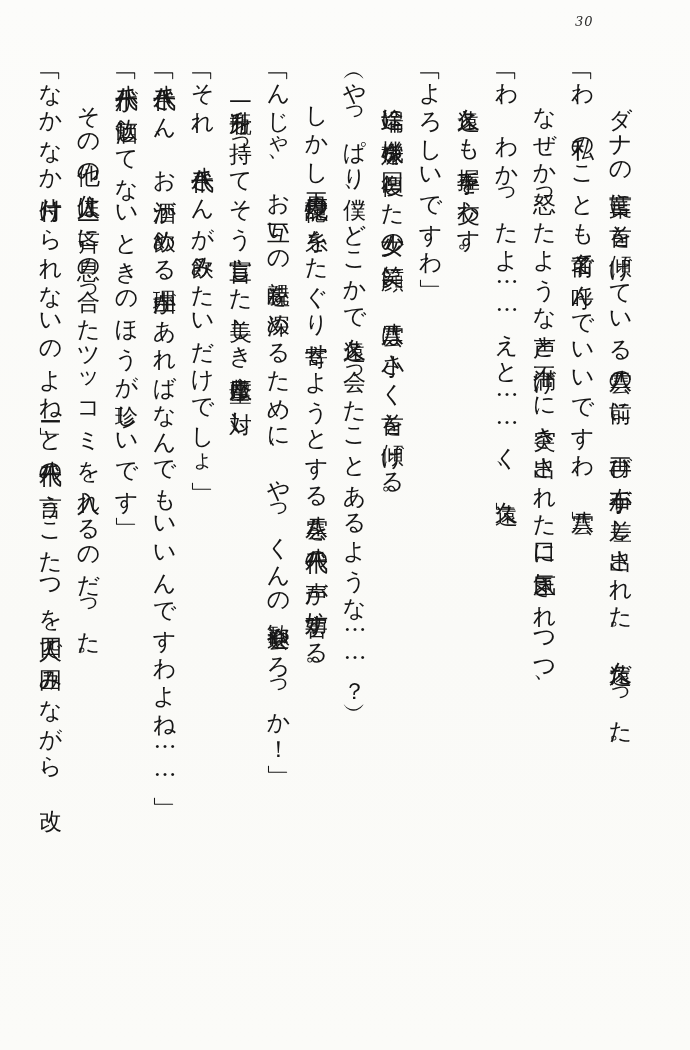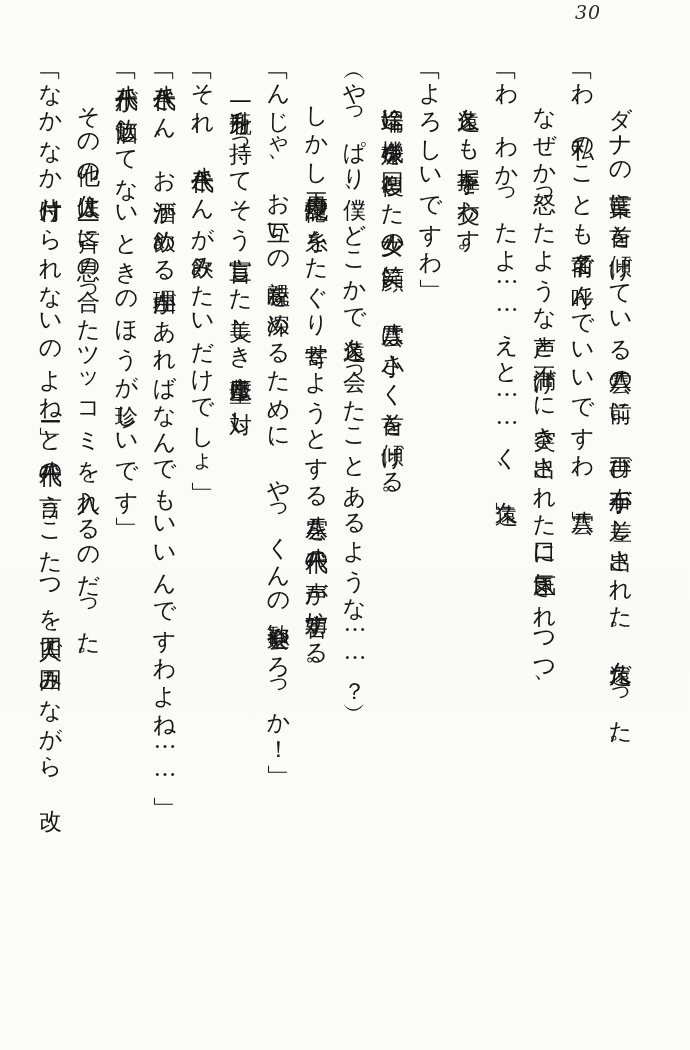--- a/index.html
+++ b/index.html
@@ -14,23 +14,23 @@
     overflow: hidden;
     font-family: "DejaVu Serif", "Liberation Serif", serif;
   }
   .book-page {
     position: absolute;
     inset: 0;
     background: linear-gradient(180deg, #fcfcfa 0%, #fafaf7 60%, #fbfbf8 100%);
   }
   .page-number {
     position: absolute;
-    top: 1px;
+    top: 14px;
     left: 575px;
-    font-size: 19px;
+    font-size: 13px;
     font-style: italic;
     color: #2a2a2a;
     letter-spacing: 1px;
   }
   .page-text {
     position: absolute;
     top: 65px;
     right: 50px;
     width: 615px;
     height: 960px;

